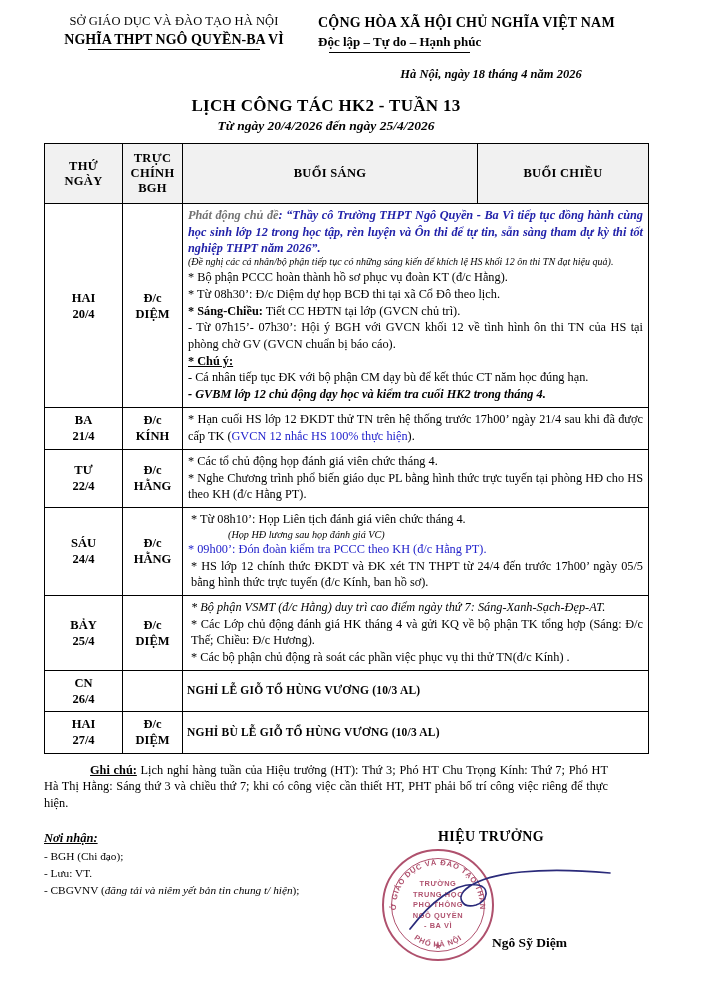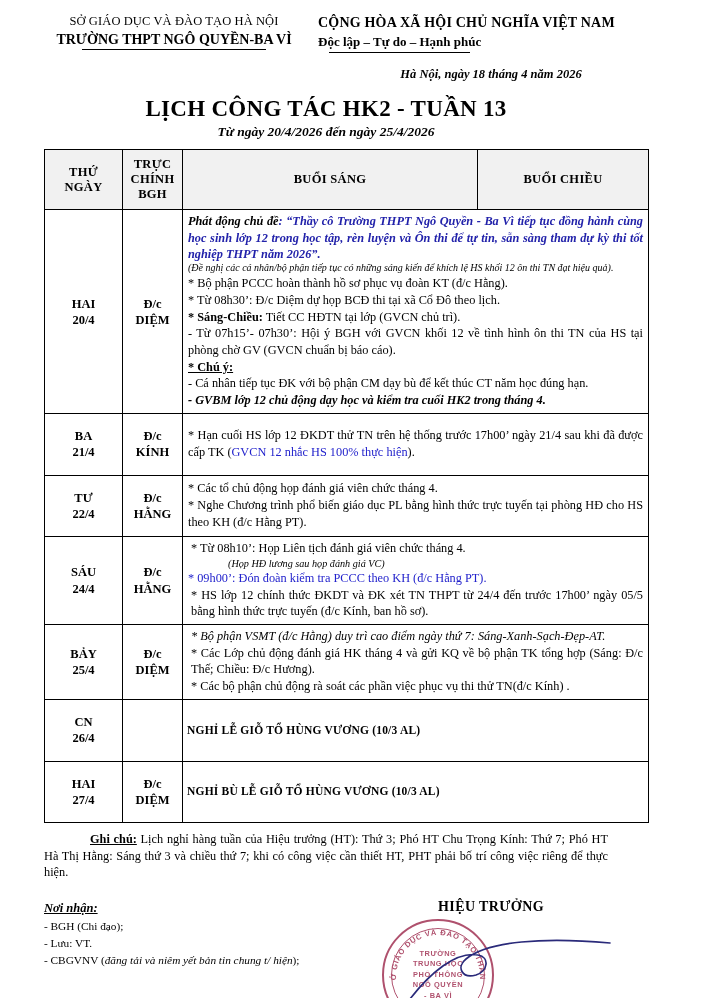--- a/index.html
+++ b/index.html
@@ -42,21 +42,21 @@
   .date-line {
     text-align: center;
     font-size: 12.5px; font-style: italic; font-weight: bold;
     margin: 14px 0 0 0;
     padding-left: 330px;
   }
 
   
   .title-block { text-align: center; margin-top: 14px; }
   .title-main {
-    font-size: 23px; font-weight: bold; letter-spacing: .3px; text-align: center;
+    font-size: 17px; font-weight: bold; letter-spacing: .3px; text-align: center;
   }
   .title-sub {
     font-size: 13.5px; font-weight: bold; font-style: italic; margin-top: 2px;
   }
 
   
   .tbl-wrap { padding: 0 44px; margin-top: 9px; }
   table.sched {
     width: 604px;
     border-collapse: collapse;
@@ -75,39 +75,39 @@
     letter-spacing: .3px;
     line-height: 1.2;
   }
   col.c-day   { width: 78px; }
   col.c-duty  { width: 60px; }
   col.c-morn  { width: 295px; }
   col.c-aft   { width: 171px; }
 
   td.day, td.duty {
     text-align: center; font-weight: bold; font-size: 12.5px;
-    line-height: 1.3; padding: 14px 1px;
+    line-height: 1.3; padding: 4px 1px;
   }
   td.content {
     padding: 3px 5px 4px 5px;
     font-size: 12.3px;
     line-height: 1.33;
     text-align: justify;
     vertical-align: top;
   }
   td.content.center-holiday {
     vertical-align: middle;
     font-weight: bold; font-size: 11.5px; letter-spacing: .2px;
     padding: 7px 4px;
   }
   td.empty-cell { }
 
   .ln { margin: 0 0 0.5px 0; }
   .ln.tight { margin-bottom: 0; }
-  .theme-red { color: #000000; font-weight: bold; font-style: italic; }
+  .theme-red { color: #737373; font-weight: bold; font-style: italic; }
   .theme-blue { color: #2222aa; font-weight: bold; font-style: italic; }
   .blue { color: #2222cc; }
   .ital-note {
     font-style: italic; font-size: 10px; line-height: 1.25; display: block;
   }
   .ital-note-ind {
     font-style: italic; font-size: 10.2px; line-height: 1.3; display: block;
     padding-left: 40px;
   }
   .bold { font-weight: bold; }
@@ -162,21 +162,21 @@
   .sign-name-wrap { position: absolute; left: 118px; bottom: 6px; white-space: nowrap; }
 </style>
 </head>
 <body>
 
 <div class="page">
 
   <div class="doc-header">
     <div class="hdr-left">
       <div class="hdr-org">SỞ GIÁO DỤC VÀ ĐÀO TẠO HÀ NỘI</div>
-      <div class="hdr-school">TRƯỜNG THPT NGÔ QUYỀN-BA VÌ</div>
+      <div class="hdr-school">NGHĨA THPT NGÔ QUYỀN-BA VÌ</div>
     </div>
     <div class="hdr-right">
       <div class="hdr-nation">CỘNG HÒA XÃ HỘI CHỦ NGHĨA VIỆT NAM</div>
       <div class="hdr-motto">Độc lập – Tự do – Hạnh phúc</div>
     </div>
   </div>
 
   <div class="date-line">Hà Nội, ngày 18 tháng 4 năm 2026</div>
 
   <div class="title-block">

